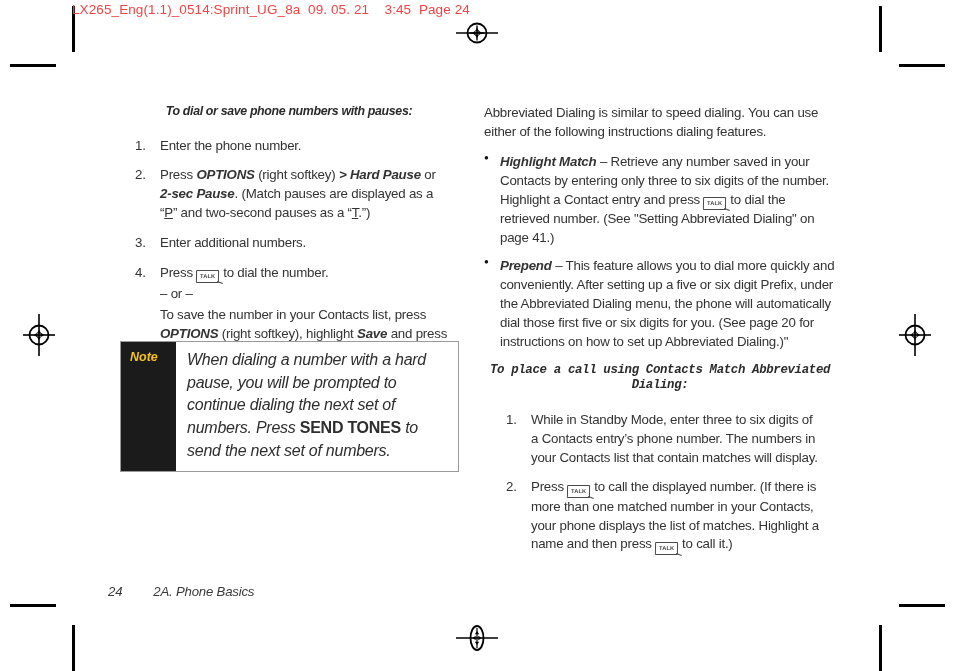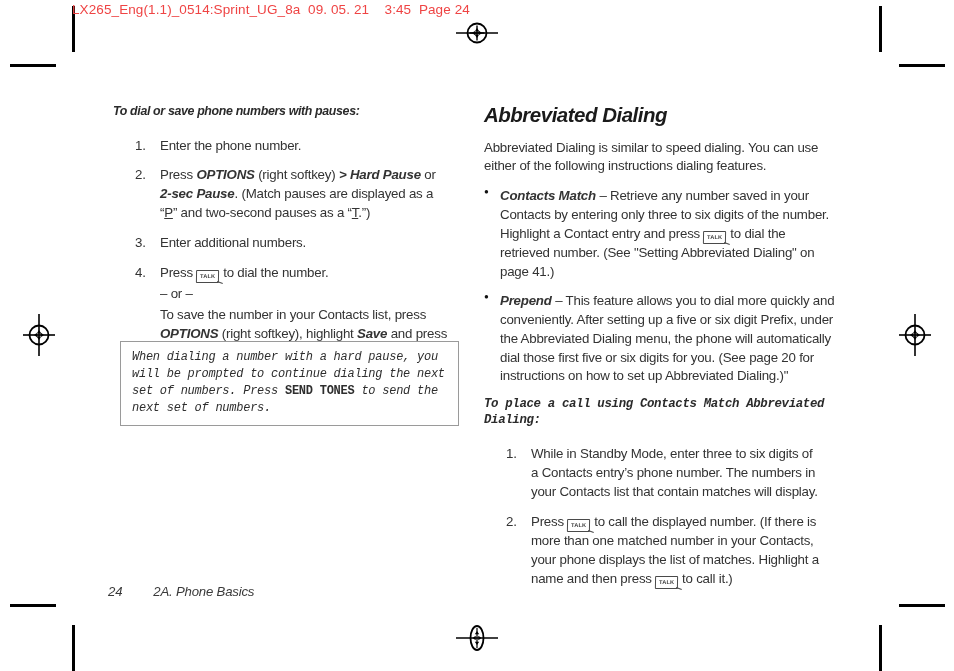--- a/index.html
+++ b/index.html
@@ -46,20 +46,21 @@
   .col-right { left: 484px; }
 
   .lead {
     font-style: italic;
     font-size: 12.4px;
     font-weight: 700;
     letter-spacing: -0.35px;
     color: #2b2b2b;
     margin: 0 0 9px 0;
     line-height: 1.25;
+    text-align: center;
   }
 
   h1.section-title {
     font-style: italic;
     font-weight: 700;
     font-size: 20.5px;
     letter-spacing: -0.5px;
     margin: 0 0 12px 0;
     color: #1a1a1a;
     line-height: 1.1;
@@ -180,26 +181,25 @@
     font-weight: 700;
     font-size: 12.5px;
     padding: 8px 0 0 9px;
     width: 55px;
     box-sizing: border-box;
     flex: 0 0 55px;
   }
   .note-body {
     padding: 7px 10px 8px 11px;
     font-style: italic;
-    font-size: 12px;
+    font-size: 16px;
     line-height: 1.42;
     letter-spacing: -0.25px;
     color: #2e2e2e;
     flex: 1;
-    font-family: Liberation Mono, monospace;
   }
   .note-body b { font-style: normal; font-weight: 700; }
 
   
   .footer {
     position: absolute;
     left: 108px;
     top: 584px;
     font-style: italic;
     font-size: 13.2px;
@@ -259,30 +259,30 @@
     <div class="lead">To dial or save phone numbers with pauses:</div>
     <ol class="steps" id="left-steps">
         <li><span><span>Enter the phone number.</span></span></li>
         <li><span><span>Press </span><i class="term">OPTIONS</i><span> (right softkey) </span><i class="term">&gt; Hard Pause</i><span> or </span><i class="term">2-sec Pause</i><span>. (Match pauses are displayed as a “</span><span class="uline">P</span><span>” and two-second pauses as a “</span><span class="uline">T</span><span>.”)</span></span></li>
         <li><span><span>Enter additional numbers.</span></span></li>
         <li><span><span>Press </span><span class="key key-talk">TALK</span><span> to dial the number.</span></span><span class="alt">– or –</span><span class="sub"><span>To save the number in your Contacts list, press </span><i class="term">OPTIONS</i><span> (right softkey), highlight </span><i class="term">Save</i><span> and press </span><span class="key key-ok"><span class="k1">MENU</span><span class="k2">OK</span></span><span>.</span></span></li>
       </ol>
   </div>
 
   <div class="note-box">
+    <div class="note-label">Note</div>
     <div class="note-body">
       <span>When dialing a number with a hard pause, you will be prompted to continue dialing the next set of numbers. Press </span><b>SEND TONES</b><span> to send the next set of numbers.</span>
     </div>
   </div>
 
   <div class="col col-right">
-    <h1 class="section-title">Abbreviated Dialing</h1>
     <p class="body">Abbreviated Dialing is similar to speed dialing. You can use either of the following instructions dialing features.</p>
     <ul class="bullets" id="right-bullets">
-        <li><i class="term">Contacts Match</i><span> – Retrieve any number saved in your Contacts by entering only three to six digits of the number. Highlight a Contact entry and press </span><span class="key key-talk">TALK</span><span> to dial the retrieved number. (See "Setting Abbreviated Dialing" on page 41.)</span></li>
+        <li><i class="term">Highlight Match</i><span> – Retrieve any number saved in your Contacts by entering only three to six digits of the number. Highlight a Contact entry and press </span><span class="key key-talk">TALK</span><span> to dial the retrieved number. (See "Setting Abbreviated Dialing" on page 41.)</span></li>
         <li><i class="term">Prepend</i><span> – This feature allows you to dial more quickly and conveniently. After setting up a five or six digit Prefix, under the Abbreviated Dialing menu, the phone will automatically dial those first five or six digits for you. (See page 20 for instructions on how to set up Abbreviated Dialing.)"</span></li>
       </ul>
     <div class="lead" style="margin-top:11px;font-family:Liberation Mono, monospace;">To place a call using Contacts Match Abbreviated Dialing:</div>
     <ol class="steps" id="right-steps">
         <li><span><span>While in Standby Mode, enter three to six digits of a Contacts entry’s phone number. The numbers in your Contacts list that contain matches will display.</span></span></li>
         <li><span><span>Press </span><span class="key key-talk">TALK</span><span> to call the displayed number. (If there is more than one matched number in your Contacts, your phone displays the list of matches. Highlight a name and then press </span><span class="key key-talk">TALK</span><span> to call it.)</span></span></li>
       </ol>
   </div>
 
   <div class="footer">

